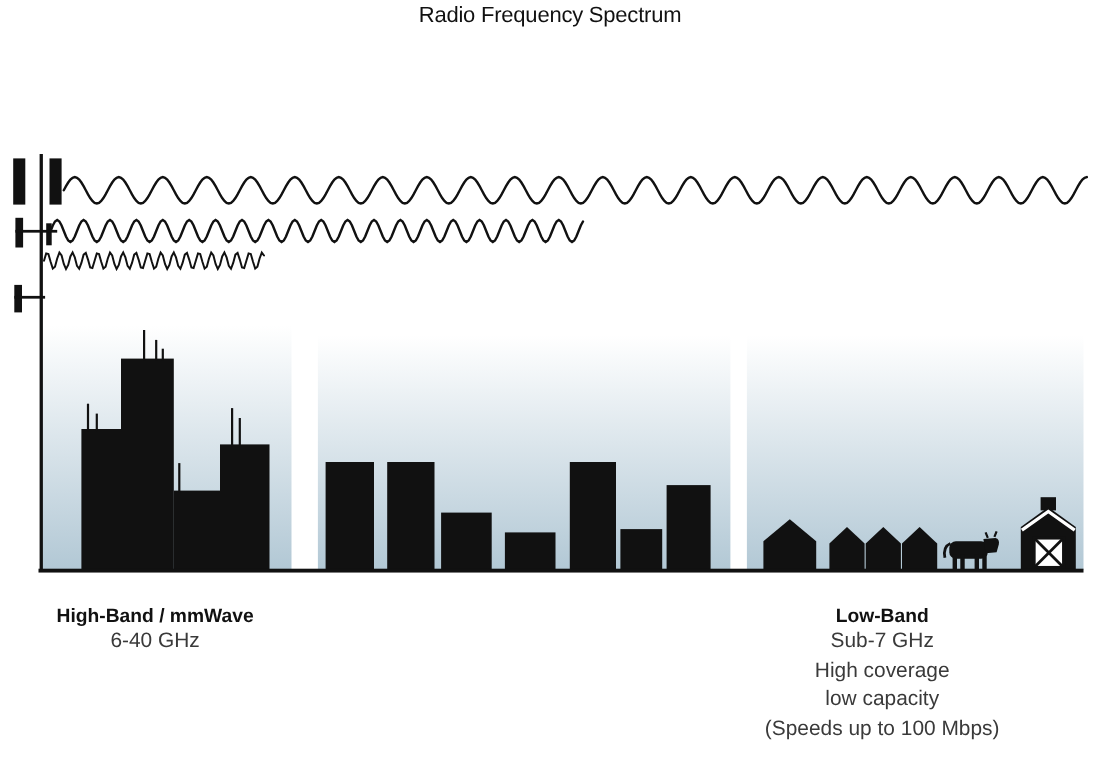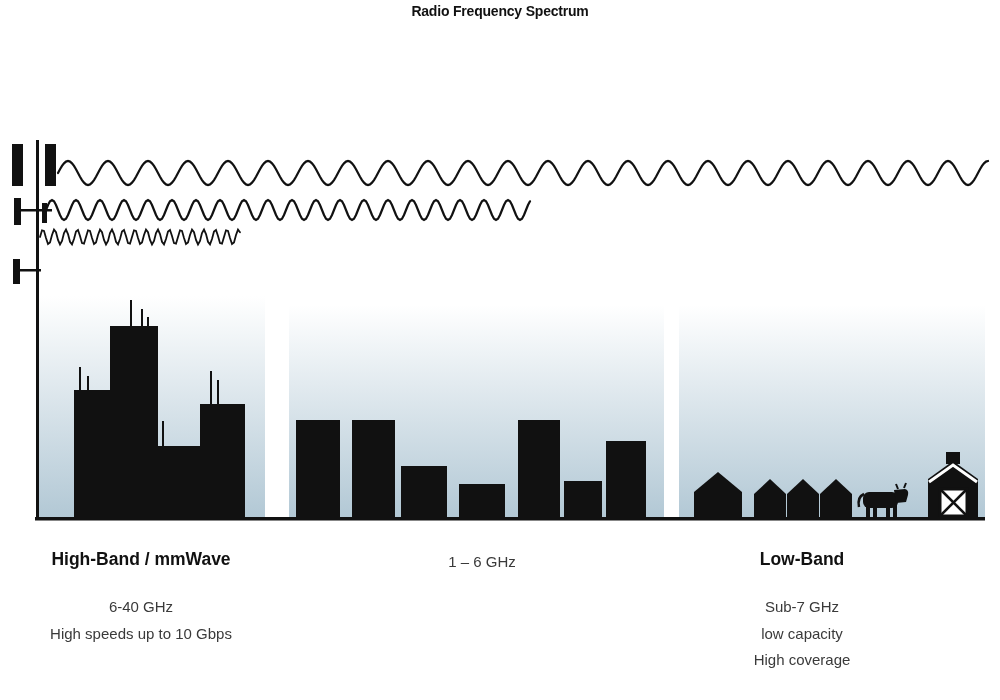--- a/index.html
+++ b/index.html
@@ -1,30 +1,30 @@
 <!DOCTYPE html>
 <html style="--ink: #111111; --text: #3a3a3a;"><head>
 <meta charset="utf-8">
 <style>
   :root{ --ink:#111111; --text:#3a3a3a; }
   html,body{ margin:0; padding:0; background:#ffffff; }
   body{ font-family:"Liberation Sans","DejaVu Sans",sans-serif; }
   .stage{ position:relative; width:1000px; height:700px; background:#ffffff; overflow:hidden; }
   .title{
     position:absolute; top:3px; left:0; width:100%; text-align:center;
-    font-size:14px; font-weight:bold; color:var(--ink); letter-spacing:-0.2px;
+    font-size:20px; font-weight:normal; color:var(--ink); letter-spacing:-0.2px;
   }
   .scene{ position:absolute; top:0; left:0; }
   .ink{ fill:var(--ink); }
   .stroke{ stroke:var(--ink); fill:none; }
   .wave{ stroke:var(--ink); stroke-width:2.2; fill:none; stroke-linecap:round; }
   .wave-thin{ stroke-width:1.8; }
   .band-label{ position:absolute; top:549px; width:260px; text-align:center; }
-  .band-name{ font-size:17.5px; font-weight:bold; color:var(--ink); margin-bottom:24px; }
-  .band-line{ font-size:15px; line-height:26.5px; color:var(--text); }
+  .band-name{ font-size:17.5px; font-weight:bold; color:var(--ink); }
+  .band-line{ font-size:19px; line-height:26.5px; color:var(--text); }
 </style>
 </head>
 <body>
 
 <div class="stage">
 
   <div class="title">Radio Frequency Spectrum</div>
 
   <svg class="scene" width="1000" height="535" viewBox="0 0 1000 535">
     <defs>
@@ -106,27 +106,26 @@
         <line x1="966" y1="490" x2="941" y2="515" stroke="#111111" stroke-width="2.5"></line>
       </g>
     </g>
 
     <rect class="ink" x="35" y="517" width="950" height="3.5"></rect>
   </svg>
 
   <div class="band-label" style="left:11px">
     <div class="band-name">High-Band / mmWave</div>
     <div class="band-line">6-40 GHz</div>
-    <div class="band-line">High speeds up to 10 Gbps</div>
   </div>
 
   <div class="band-label" style="left:352px">
-    <div class="band-line">1 – 6 GHz</div>
   </div>
 
   <div class="band-label" style="left:672px">
     <div class="band-name">Low-Band</div>
     <div class="band-line">Sub-7 GHz</div>
+    <div class="band-line">High coverage</div>
     <div class="band-line">low capacity</div>
-    <div class="band-line">High coverage</div>
+    <div class="band-line">(Speeds up to 100 Mbps)</div>
   </div>
 
 </div>
 
 </body></html>

